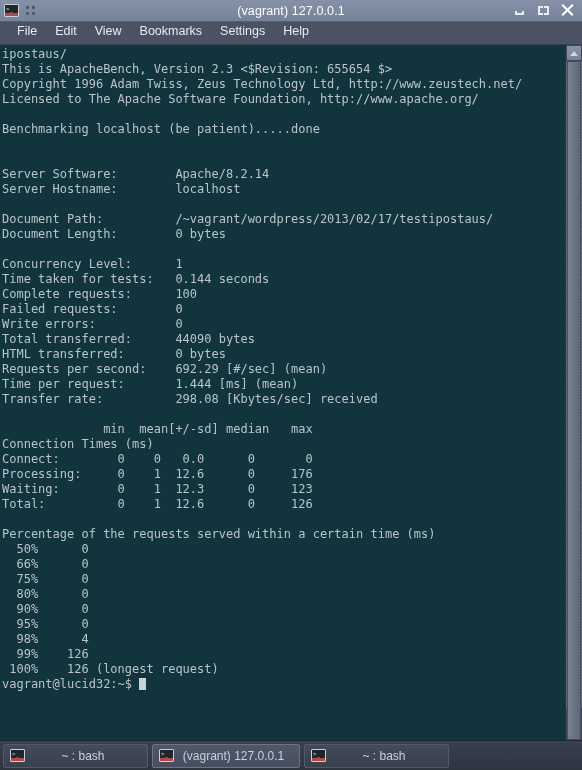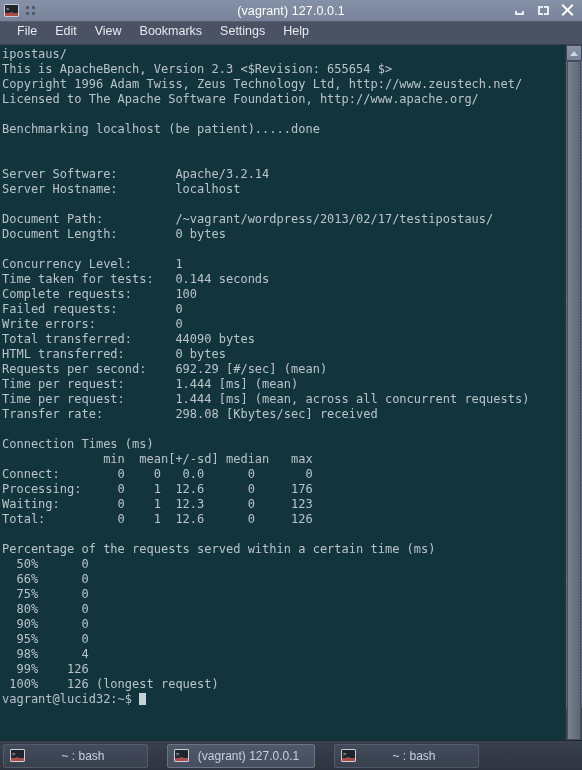--- a/index.html
+++ b/index.html
@@ -240,21 +240,21 @@
     position: absolute;
     left: 0; bottom: 0;
     width: 582px;
     height: 30px;
     background: linear-gradient(to bottom, #39404e 0%, #2e3440 100%);
     border-top: 1px solid #202532;
     display: flex;
     align-items: center;
     padding: 2px 3px;
     box-sizing: border-box;
-    gap: 19px;
+    gap: 4px;
   }
   .task-btn {
     flex: 0 0 auto;
     width: 145px;
     height: 24px;
     display: flex;
     align-items: center;
     background: linear-gradient(to bottom, #434b5b 0%, #39404e 100%);
     border: 1px solid #525b6d;
     border-radius: 2px;
@@ -342,40 +342,39 @@
   <div class="term-wrap">
     <div class="terminal" id="terminal-output">
         <div class="term-line">ipostaus/</div>
         <div class="term-line">This is ApacheBench, Version 2.3 &lt;$Revision: 655654 $&gt;</div>
         <div class="term-line">Copyright 1996 Adam Twiss, Zeus Technology Ltd, http://www.zeustech.net/</div>
         <div class="term-line">Licensed to The Apache Software Foundation, http://www.apache.org/</div>
         <div class="term-line">&nbsp;</div>
         <div class="term-line">Benchmarking localhost (be patient).....done</div>
         <div class="term-line">&nbsp;</div>
         <div class="term-line">&nbsp;</div>
-        <div class="term-line">Server Software:        Apache/3.2.14</div>
+        <div class="term-line">Server Software:        Apache/8.2.14</div>
         <div class="term-line">Server Hostname:        localhost</div>
         <div class="term-line">&nbsp;</div>
         <div class="term-line">Document Path:          /~vagrant/wordpress/2013/02/17/testipostaus/</div>
         <div class="term-line">Document Length:        0 bytes</div>
         <div class="term-line">&nbsp;</div>
         <div class="term-line">Concurrency Level:      1</div>
         <div class="term-line">Time taken for tests:   0.144 seconds</div>
         <div class="term-line">Complete requests:      100</div>
         <div class="term-line">Failed requests:        0</div>
         <div class="term-line">Write errors:           0</div>
         <div class="term-line">Total transferred:      44090 bytes</div>
         <div class="term-line">HTML transferred:       0 bytes</div>
         <div class="term-line">Requests per second:    692.29 [#/sec] (mean)</div>
         <div class="term-line">Time per request:       1.444 [ms] (mean)</div>
-        <div class="term-line">Time per request:       1.444 [ms] (mean, across all concurrent requests)</div>
         <div class="term-line">Transfer rate:          298.08 [Kbytes/sec] received</div>
         <div class="term-line">&nbsp;</div>
+        <div class="term-line">              min  mean[+/-sd] median   max</div>
         <div class="term-line">Connection Times (ms)</div>
-        <div class="term-line">              min  mean[+/-sd] median   max</div>
         <div class="term-line">Connect:        0    0   0.0      0       0</div>
         <div class="term-line">Processing:     0    1  12.6      0     176</div>
         <div class="term-line">Waiting:        0    1  12.3      0     123</div>
         <div class="term-line">Total:          0    1  12.6      0     126</div>
         <div class="term-line">&nbsp;</div>
         <div class="term-line">Percentage of the requests served within a certain time (ms)</div>
         <div class="term-line">  50%      0</div>
         <div class="term-line">  66%      0</div>
         <div class="term-line">  75%      0</div>
         <div class="term-line">  80%      0</div>

